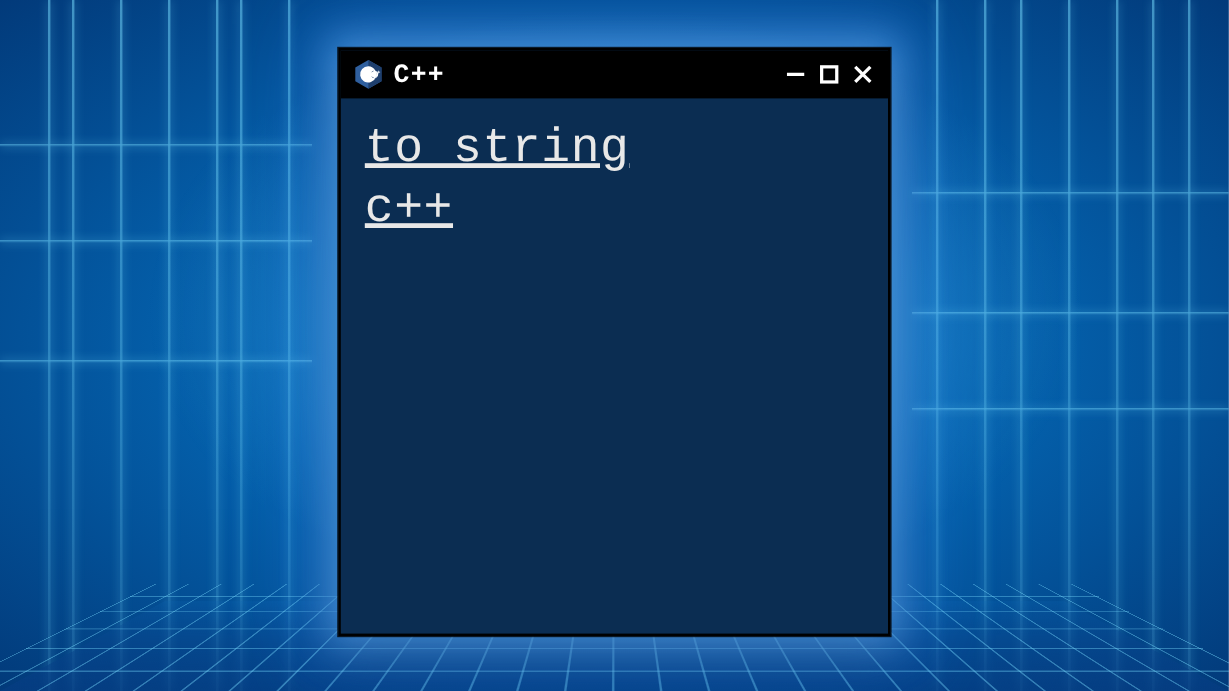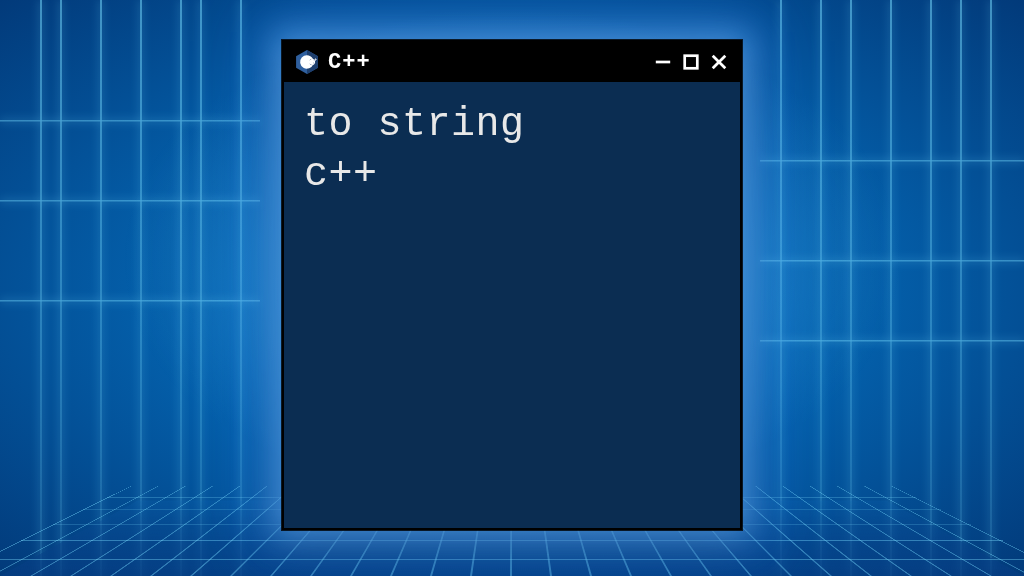--- a/index.html
+++ b/index.html
@@ -115,21 +115,21 @@
     
     .terminal-body {
       padding: 18px 20px;
       color: #e8e8e8;
       font-family: Consolas, 'Courier New', monospace;
       font-size: 40px;
       line-height: 1.25;
       letter-spacing: 0.5px;
     }
     
-    .terminal-body .line { white-space: pre; }
+    .terminal-body .line { white-space: pre; text-decoration: underline; }
   </style>
 </head>
 <body>
 
 <div class="bg-circuits">
   <div class="circuit-line vline" style="left:40px"></div>
   <div class="circuit-line vline" style="left:60px"></div>
   <div class="circuit-line vline" style="left:100px"></div>
   <div class="circuit-line vline" style="left:140px"></div>
   <div class="circuit-line vline" style="left:180px"></div>

